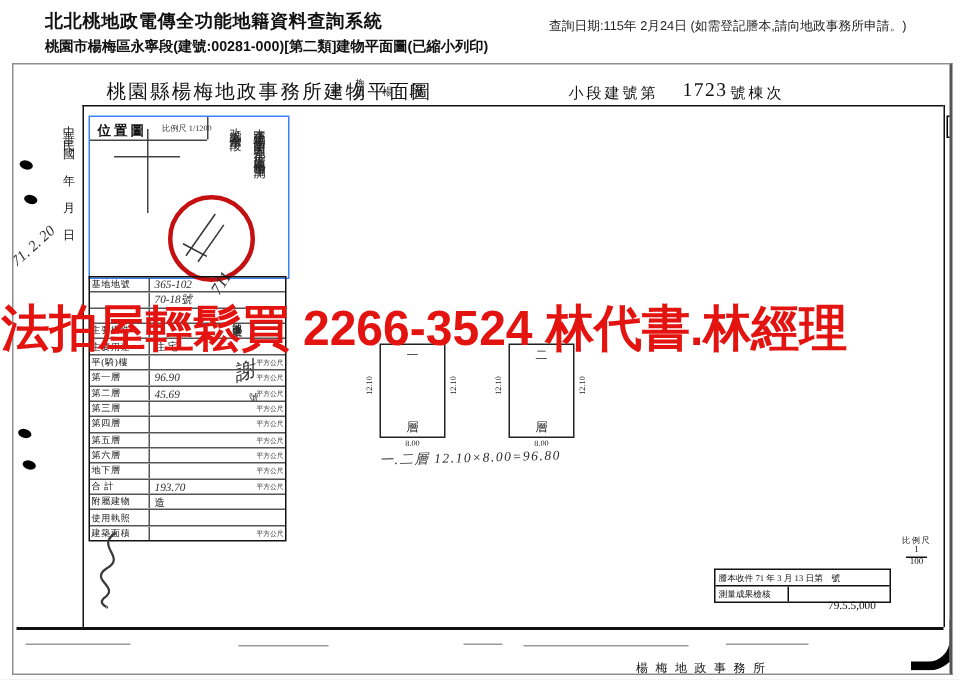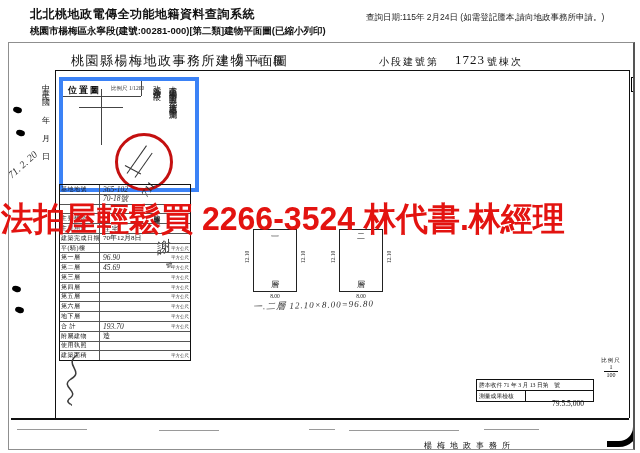--- a/index.html
+++ b/index.html
@@ -19,21 +19,21 @@
   .lot-number{font-size:13px;letter-spacing:1px;}
   .rule{border-top:1.5px solid #111;height:0;}
   .vline{border-left:1px solid #111;width:0;}
   .vtext{writing-mode:vertical-rl;text-orientation:upright;white-space:nowrap;}
   .corner-box{left:584px;top:34px;width:38px;height:13px;border:1.5px solid #000;
               font-size:7px;text-align:center;line-height:13px;letter-spacing:6px;margin-left:38px;}
   .margin-label{left:30px;top:34px;height:205px;font-size:8px;letter-spacing:5px;}
   .hand{font-style:italic;color:#2c2c2c;}
   .hand-date{left:-4px;top:116px;font-size:10px;transform:rotate(-42deg);white-space:nowrap;}
   .dot{background:#000;border-radius:50%;width:9px;height:6px;transform:rotate(15deg);}
-  .pos-box{left:50px;top:34px;width:132px;height:107px;border:4px solid #3b82f6;}
+  .pos-box{left:50px;top:34px;width:132px;height:107px;border:1px solid #3b82f6;}
   .pos-label{left:5px;top:3px;font-size:9px;letter-spacing:2px;font-weight:bold;}
   .pos-scale{left:48px;top:4px;font-size:5.5px;color:#333;}
   .thin{border-top:1px solid #444;height:0;}
   .thinv{border-left:1px solid #444;width:0;}
   .red-circle{left:52px;top:52px;width:52px;height:52px;border:3.5px solid #c41010;border-radius:50%;}
   .diag{border-top:1.2px solid #333;height:0;transform-origin:left center;}
   .annot{font-size:8px;letter-spacing:1.5px;color:#222;}
   .annot-small{font-size:6.5px;letter-spacing:1px;color:#222;}
   .ltable{left:50px;top:141px;width:132px;height:177px;border:1px solid #111;
           display:flex;flex-direction:column;box-sizing:border-box;}
@@ -154,27 +154,20 @@
           </div>
         </div>
         <div class="trow">
           <div class="tlabel">主要用途</div>
           <div class="tvalue">
             <span class="val">住 宅</span>
             <span class="tunit"></span>
           </div>
         </div>
         <div class="trow">
-          <div class="tlabel">建築完成日期</div>
-          <div class="tvalue">
-            <span class="val">70年12月8日</span>
-            <span class="tunit"></span>
-          </div>
-        </div>
-        <div class="trow">
           <div class="tlabel">平(騎)樓</div>
           <div class="tvalue">
             <span class="val"></span>
             <span class="tunit">平方公尺</span>
           </div>
         </div>
         <div class="trow">
           <div class="tlabel">第一層</div>
           <div class="tvalue">
             <span class="val hand">96.90</span>

